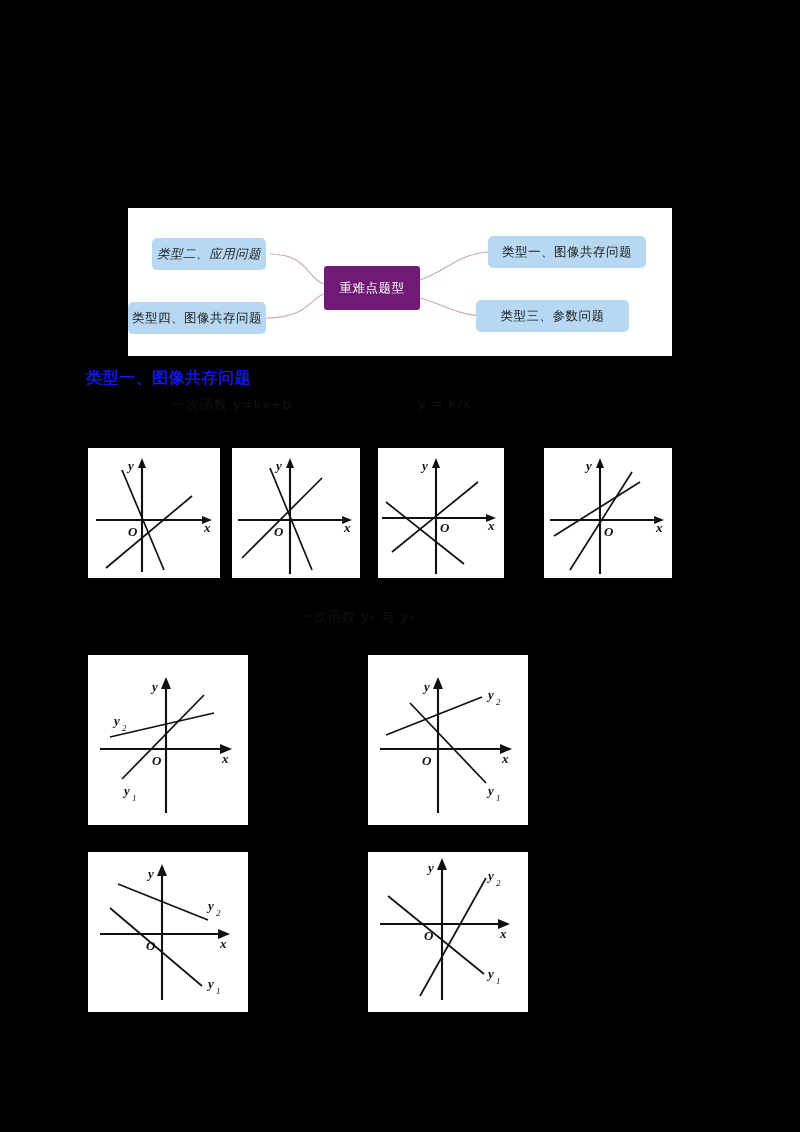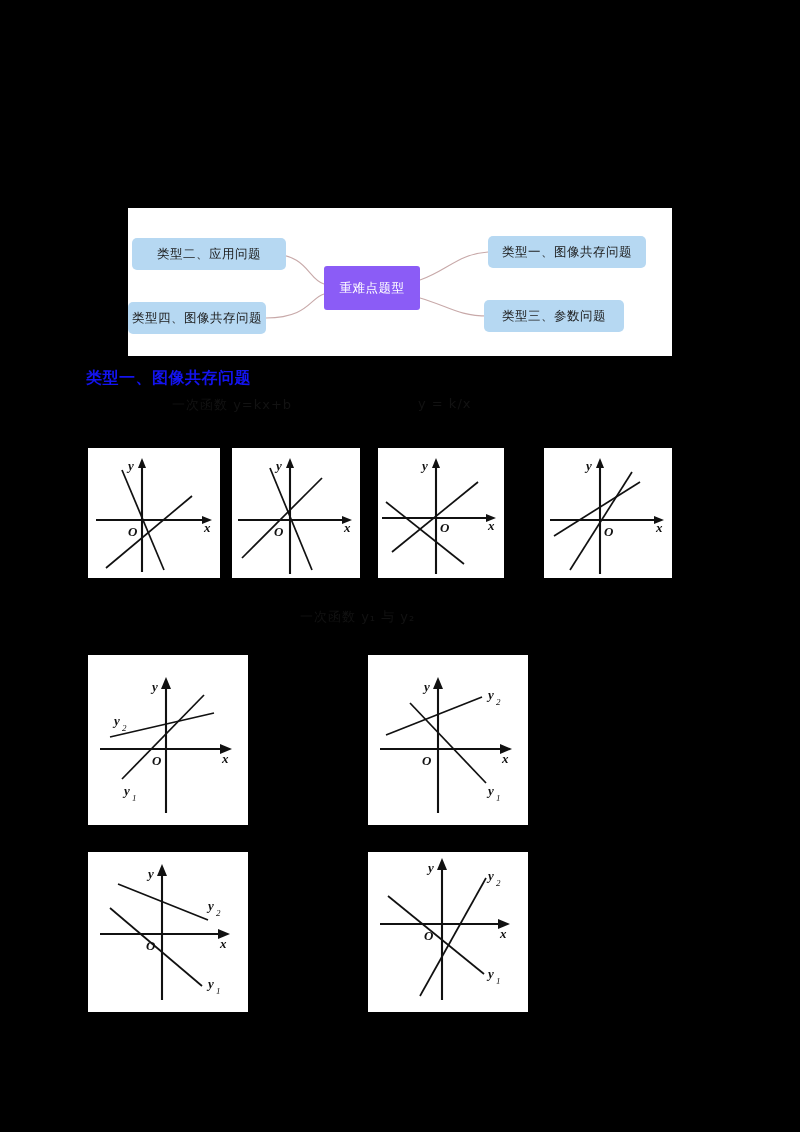--- a/index.html
+++ b/index.html
@@ -42,31 +42,31 @@
     letter-spacing: 0.5px;
     white-space: nowrap;
   }
   .node-leaf {
     background: #b6d8f2;
     color: #1b1b1b;
     font-size: 12.5px;
     height: 32px;
   }
   .node-center {
-    background: #8b5cf6;
+    background: #701a75;
     color: #ffffff;
     font-size: 12.5px;
     border-radius: 3px;
   }
 
   
-  #node-type2 { left: 4px;   top: 30px;  width: 154px; }
+  #node-type2 { left: 24px;   top: 30px;  width: 114px; font-style: italic; }
   #node-type4 { left: 0px;   top: 94px;  width: 138px; }
   #node-type1 { left: 360px; top: 28px;  width: 158px; }
-  #node-type3 { left: 356px; top: 92px;  width: 140px; }
+  #node-type3 { left: 348px; top: 92px;  width: 153px; }
   #node-center{ left: 196px; top: 58px;  width: 96px;  height: 44px; }
 
   
   #heading {
     position: absolute;
     left: 86px;
     top: 368px;
     font-family: "DejaVu Sans", sans-serif;
     font-size: 16px;
     font-weight: bold;

